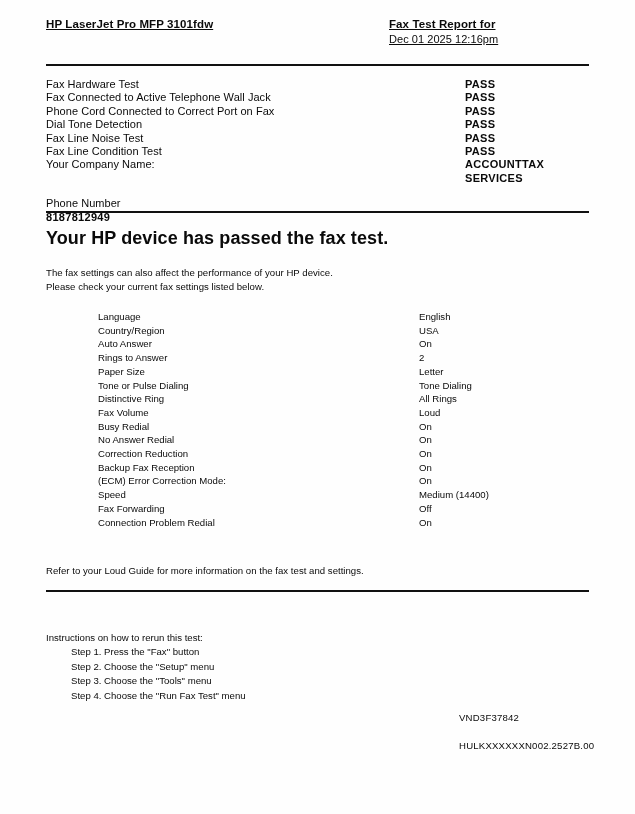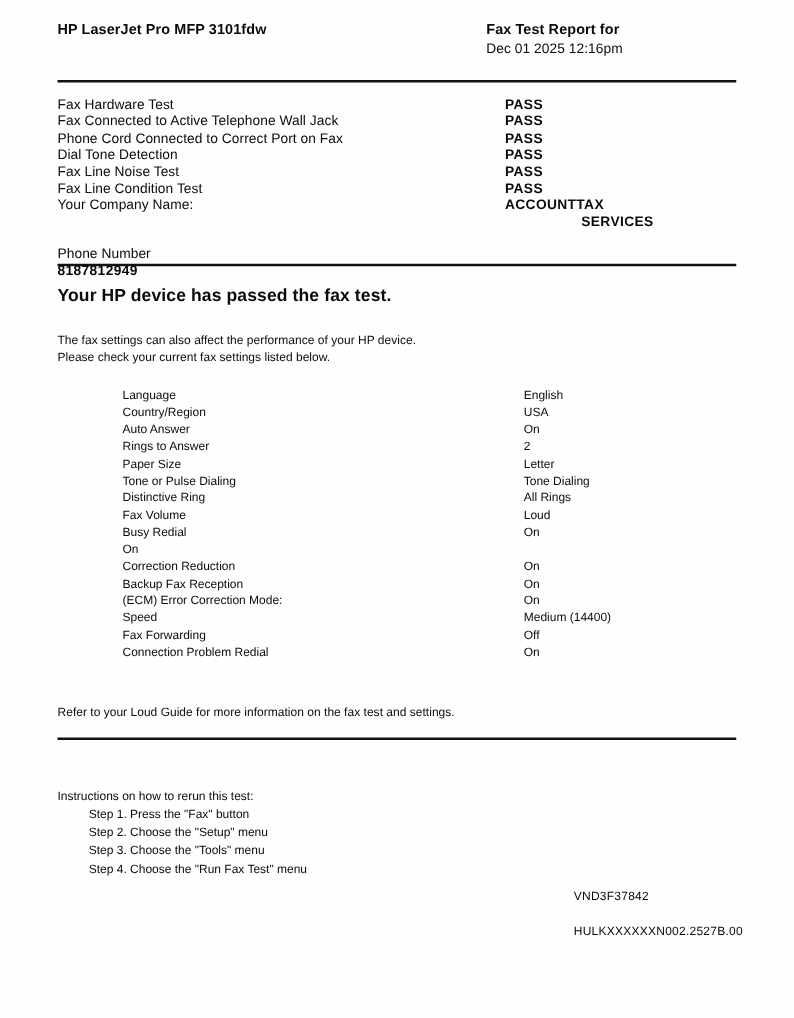--- a/index.html
+++ b/index.html
@@ -26,20 +26,21 @@
 
   
   .header {
     position: absolute;
     left: 46px;
     top: 18px;
     width: 543px;
     display: flex;
     justify-content: space-between;
     align-items: flex-start;
+    text-decoration: underline;
   }
   .device-name {
     font-size: 11.5px;
     font-weight: bold;
     letter-spacing: 0.1px;
     white-space: nowrap;
   }
   .report-head {
     width: 200px;
   }
@@ -73,38 +74,38 @@
     top: 78px;
     width: 543px;
     font-size: 11px;
   }
   .res-row {
     display: flex;
     line-height: 13.4px;
     white-space: nowrap;
   }
   .res-label {
-    width: 358px;
+    width: 419px;
     letter-spacing: 0.05px;
   }
   .res-value {
     font-weight: bold;
     letter-spacing: 0.3px;
   }
   .res-value.cont {
     margin-left: 419px;
   }
   .res-row.gap { margin-top: 12px; flex-direction: column; }
 
   
   .pass-banner {
     position: absolute;
     left: 46px;
     top: 228px;
-    font-size: 14px;
+    font-size: 18px;
     font-weight: bold;
     letter-spacing: 0.1px;
   }
 
   
   .intro {
     position: absolute;
     left: 46px;
     top: 266px;
     font-size: 9.6px;
@@ -262,20 +263,21 @@
     </div>
     <div class="set-row">
       <div class="set-label">Fax Volume</div>
       <div class="set-value">Loud</div>
     </div>
     <div class="set-row">
       <div class="set-label">Busy Redial</div>
       <div class="set-value">On</div>
     </div>
     <div class="set-row">
+      <div class="set-label">No Answer Redial</div>
       <div class="set-value">On</div>
     </div>
     <div class="set-row">
       <div class="set-label">Correction Reduction</div>
       <div class="set-value">On</div>
     </div>
     <div class="set-row">
       <div class="set-label">Backup Fax Reception</div>
       <div class="set-value">On</div>
     </div>

